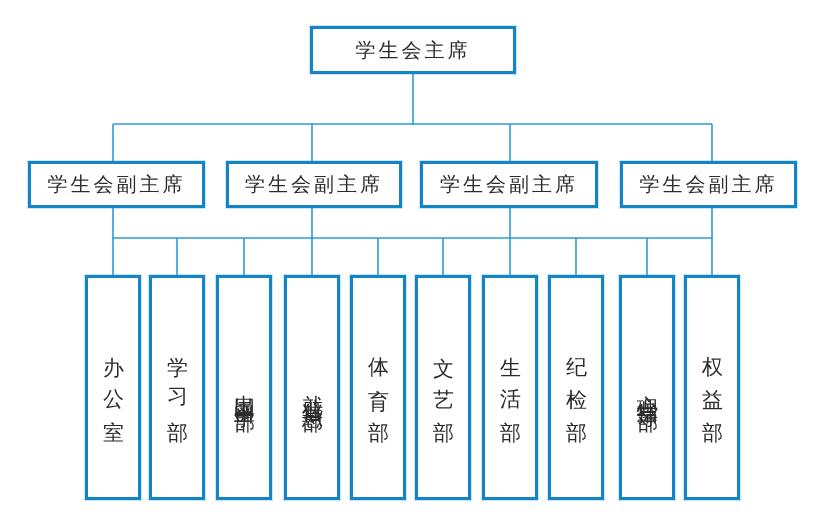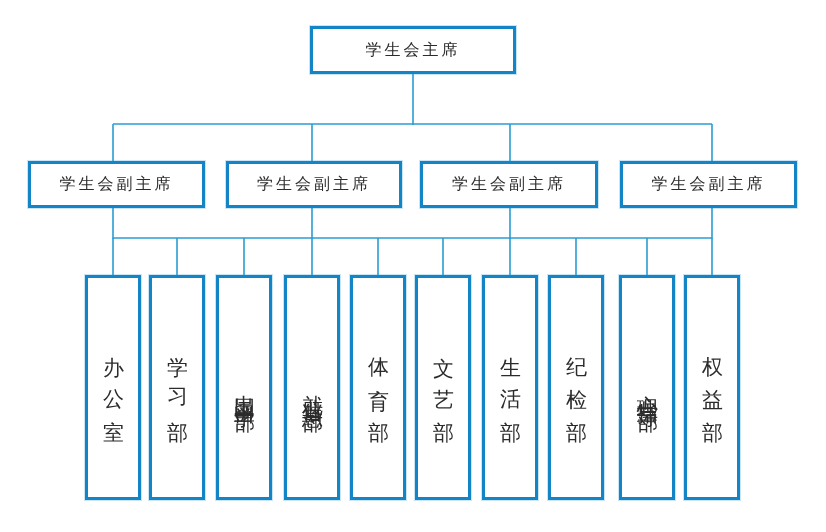--- a/index.html
+++ b/index.html
@@ -23,21 +23,21 @@
     position:absolute;
     box-sizing:border-box;
     border:3px solid var(--border);
     background:#fff;
     display:flex;
     align-items:center;
     justify-content:center;
     box-shadow:0 0 0 1px rgba(43,156,211,0.25);
   }
   .hbox span{
-    font-size:16px;
+    font-size:20px;
     letter-spacing:3px;
     white-space:nowrap;
   }
   .dept .label{
     writing-mode:vertical-rl;
     text-orientation:upright;
     font-size:21px;
     letter-spacing:4px;
     line-height:1;
   }

